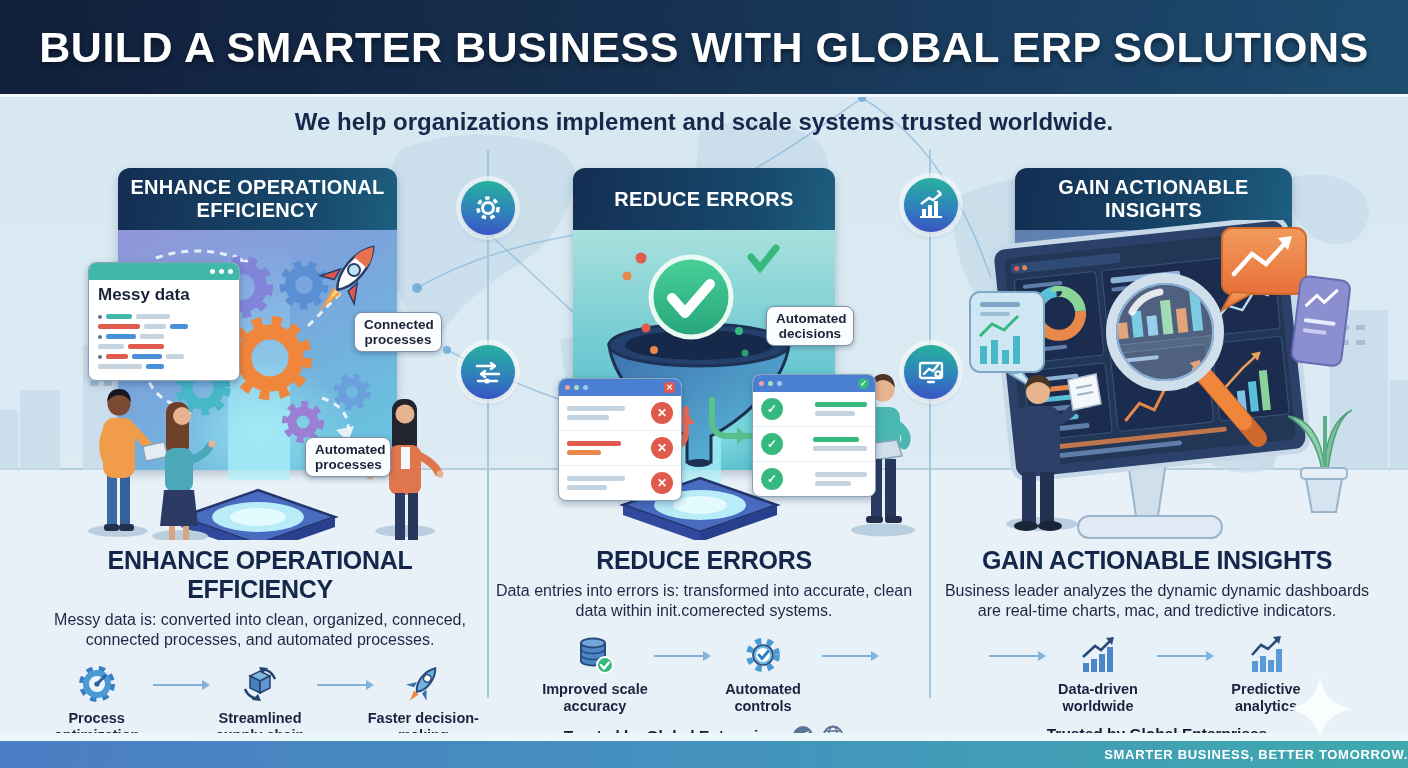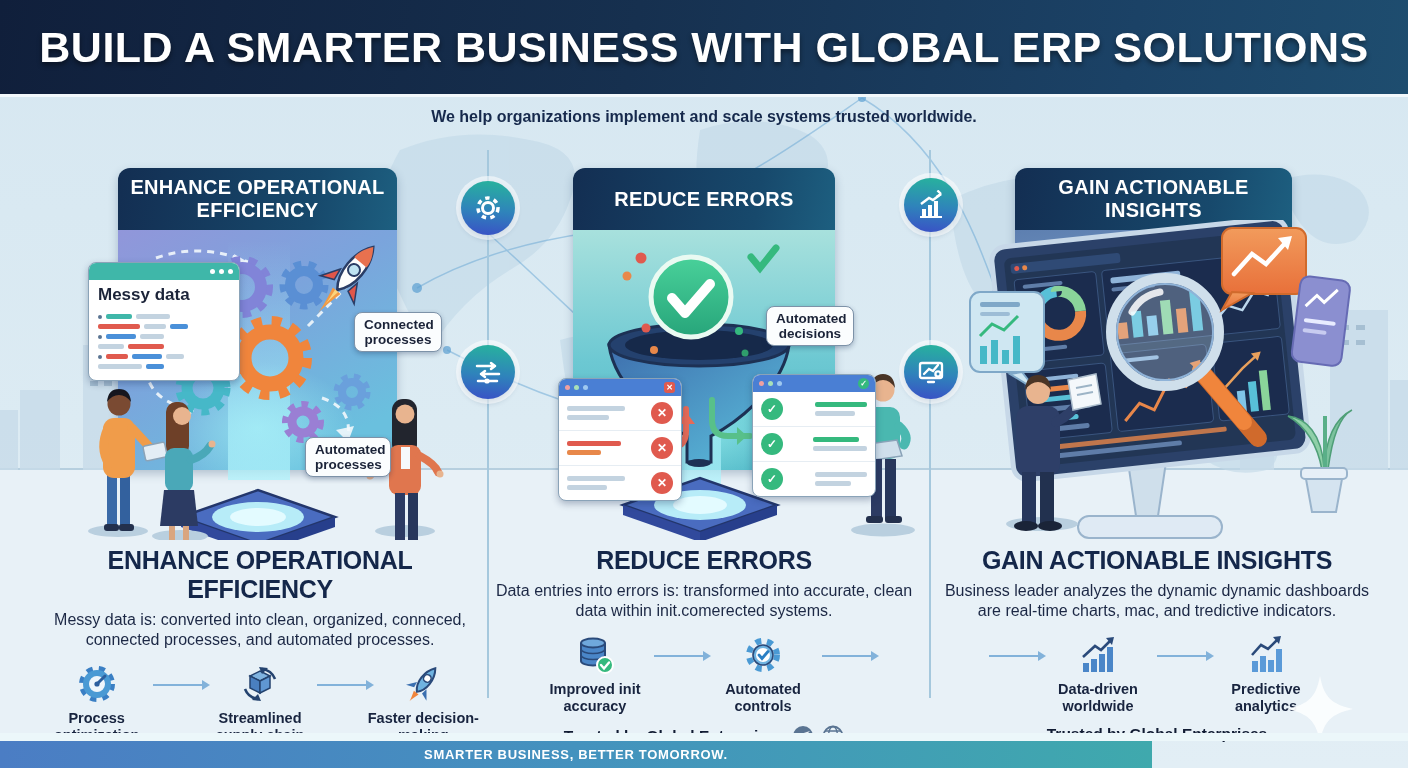--- a/index.html
+++ b/index.html
@@ -15,21 +15,21 @@
     background:linear-gradient(100deg,#101f3b 0%,#16304f 45%,#1b4266 80%,#1e4d6f 100%);
     border-bottom:3px solid #f2f8fb;
     display:flex; align-items:center; justify-content:center;
   }
   .banner h1 {
     color:#ffffff; font-size:43px; font-weight:800; letter-spacing:.5px;
     text-shadow:0 3px 5px rgba(0,0,0,.45); white-space:nowrap;
   }
   .subtitle {
     position:absolute; left:0; top:108px; width:1408px; text-align:center;
-    font-size:16px; font-weight:700; color:#16294c;
+    font-size:24px; font-weight:700; color:#16294c;
   }
   
   .bg { position:absolute; left:0; top:0; width:1408px; height:768px; }
   
   .vline { position:absolute; top:150px; height:548px; width:2px; background:#a5c8dd; }
   .badge {
     position:absolute; width:54px; height:54px; border-radius:50%;
     background:linear-gradient(185deg,#27b49c 0%,#2f83bb 55%,#3a4fc6 100%);
     box-shadow:0 0 0 5px rgba(255,255,255,.55), 0 3px 6px rgba(20,50,90,.3);
     display:flex; align-items:center; justify-content:center; z-index:6;
@@ -79,23 +79,23 @@
   .info h3 { font-size:25px; font-weight:800; color:#14274a; letter-spacing:-.3px; }
   .info .desc { margin:6px auto 0; max-width:432px; font-size:16px; line-height:1.22; color:#1c2845; font-weight:500; }
   .features { margin-top:13px; display:flex; justify-content:center; align-items:flex-start; }
   .feature { width:118px; display:flex; flex-direction:column; align-items:center; }
   .feature .lbl { margin-top:4px; font-size:14.5px; font-weight:800; color:#18243f; line-height:1.15; }
   .farrow { width:50px; height:2px; background:#82b2da; margin-top:22px; position:relative; flex:none; }
   .farrow::after { content:""; position:absolute; right:-7px; top:-4px; border-left:8px solid #82b2da; border-top:5px solid transparent; border-bottom:5px solid transparent; }
   .trusted { margin-top:11px; font-size:15.5px; font-weight:600; color:#111c33; display:flex; align-items:center; justify-content:center; gap:8px; }
   
   .footer-strip { position:absolute; left:0; top:733px; width:1408px; height:8px; background:#ecf7fa; z-index:7; }
-  .footer { position:absolute; left:0; top:741px; width:1152px; height:27px; z-index:7;
+  .footer { position:absolute; left:0; top:741px; width:1408px; height:27px; z-index:7;
     background:linear-gradient(90deg,#4b7dc4 0%,#4492be 50%,#3fa9ad 100%);
-    display:flex; align-items:center; justify-content:center; }
+    display:flex; align-items:center; justify-content:flex-end; }
   .footer p { color:#fff; font-size:13px; font-weight:800; letter-spacing:.7px; }
   .sparkle { position:absolute; left:1283px; top:675px; z-index:6; }
 </style>
 </head>
 <body>
 
 <div class="canvas">
 
   <svg class="bg" viewBox="0 0 1408 768">
     <rect x="0" y="470" width="1408" height="263" fill="#e8f1f7"></rect>
@@ -702,21 +702,21 @@
     <p class="desc">Data entries into errors is: transformed into accurate, clean data within init.comerected systems.</p>
     <div class="features">
       <div class="feature">
         <svg width="44" height="44" viewBox="0 0 44 44">
           <path d="M8,10 v18 a12,4.5 0 0 0 24,0 v-18" fill="#4a86c8" stroke="#2a4a7a" stroke-width="2"></path>
           <ellipse cx="20" cy="10" rx="12" ry="4.5" fill="#6fa8dc" stroke="#2a4a7a" stroke-width="2"></ellipse>
           <path d="M8,16 a12,4.5 0 0 0 24,0 M8,22 a12,4.5 0 0 0 24,0" fill="none" stroke="#2a4a7a" stroke-width="1.6"></path>
           <circle cx="32" cy="32" r="8" fill="#35b97e" stroke="#ffffff" stroke-width="2"></circle>
           <path d="M28,32 l3,3.5 5,-6" stroke="#ffffff" stroke-width="2.4" fill="none" stroke-linecap="round"></path>
         </svg>
-        <div class="lbl">Improved init accuracy</div>
+        <div class="lbl">Improved scale accuracy</div>
       </div>
       <div class="farrow"></div>
       <div class="feature">
         <svg width="44" height="44" viewBox="0 0 44 44">
           <circle cx="22" cy="22" r="14" fill="none" stroke="#4a9ad4" stroke-width="6" stroke-dasharray="5.8 5.8"></circle>
           <circle cx="22" cy="22" r="10" fill="#6fb3e0" stroke="#2a4a7a" stroke-width="1.6"></circle>
           <circle cx="22" cy="22" r="7" fill="#ffffff"></circle>
           <path d="M18,22 l3,3.5 6,-7" stroke="#2a7fc4" stroke-width="2.8" fill="none" stroke-linecap="round"></path>
         </svg>
         <div class="lbl">Automated controls</div>

